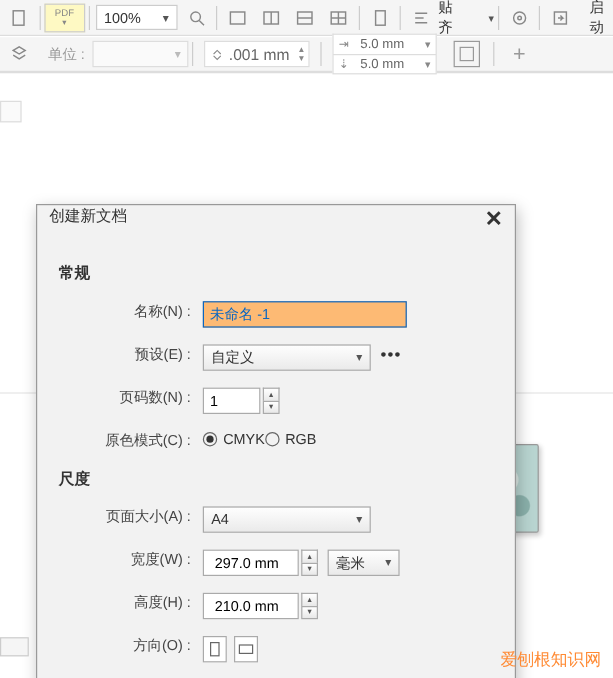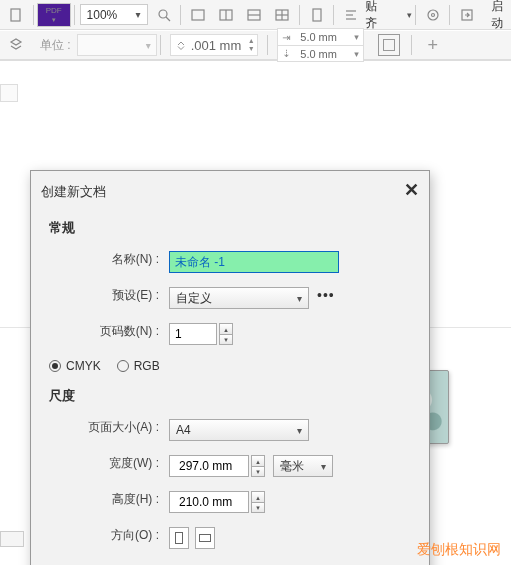--- a/index.html
+++ b/index.html
@@ -6,21 +6,21 @@
 body { width: 511px; height: 565px; background: #fff; font-size: 12px; color: #333; overflow: hidden; position: relative; }
 
 
 .toolbar { background: #f5f5f5; border-bottom: 1px solid #ddd; }
 .toolbar-row { display: flex; align-items: center; height: 30px; padding: 0 2px; border-top: 1px solid #fff; border-bottom: 1px solid #ddd; }
 .toolbar-row.no-top { border-top: none; }
 .tb-btn { width: 28px; height: 24px; display: flex; align-items: center; justify-content: center; color: #888; cursor: pointer; }
 .tb-sep { width: 1px; height: 20px; background: #ccc; margin: 0 3px; }
 .zoom-box { border: 1px solid #ccc; background: #fff; height: 21px; display: flex; align-items: center; padding: 0 6px; margin: 0 2px; min-width: 68px; justify-content: flex-end; }
 .zoom-box .arrow { margin-left: auto; color: #555; font-size: 10px; }
-.pdf-box { border: 1px solid #ccc; background: #4c1d95; height: 24px; width: 34px; display: flex; flex-direction: column; align-items: center; justify-content: center; font-size: 8px; color: #888; line-height: 1; }
+.pdf-box { border: 1px solid #ccc; background: #fef9c3; height: 24px; width: 34px; display: flex; flex-direction: column; align-items: center; justify-content: center; font-size: 8px; color: #888; line-height: 1; }
 .pdf-box .arr { font-size: 7px; margin-top: 1px; }
 .snap-label { font-size: 12px; color: #333; margin-right: 18px; }
 .sm-arrow { font-size: 9px; color: #555; }
 .launch { margin-left: 4px; font-size: 12px; text-align: center; }
 
 
 .unit-label { color: #999; font-size: 12px; margin: 0 6px 0 10px; }
 .unit-box { border: 1px solid #ddd; background: #fafafa; height: 22px; width: 80px; display: flex; align-items: center; }
 .unit-box .arrow { margin-left: auto; margin-right: 5px; color: #bbb; font-size: 10px; }
 .nudge-box { display: flex; align-items: center; border: 1px solid #ddd; background: #fff; height: 22px; padding: 0 4px; margin: 0 6px; }
@@ -34,36 +34,36 @@
 .mm-line .arrow { font-size: 9px; color: #888; margin-left: 4px; }
 .frame-icon { width: 22px; height: 22px; border: 1px solid #999; display: flex; align-items: center; justify-content: center; margin: 0 8px; }
 .frame-icon::before { content: ""; width: 10px; height: 10px; border: 1px solid #999; }
 .plus-btn { width: 24px; height: 24px; display: flex; align-items: center; justify-content: center; font-size: 18px; color: #999; margin: 0 6px; }
 
 
 .left-stub { position: absolute; top: 84px; left: 0; width: 18px; height: 18px; border: 1px solid #ddd; background: #fafafa; }
 
 
 .dialog { position: absolute; top: 170px; left: 30px; width: 400px; background: #f2f2f2; border: 1px solid #999; box-shadow: 2px 4px 12px rgba(0,0,0,0.25); }
-.dlg-title { display: flex; align-items: flex-end; height: 30px; padding: 0 10px; font-size: 13px; gap: 24px; }
+.dlg-title { display: flex; align-items: flex-start; height: 30px; padding: 0 10px; font-size: 13px; gap: 24px; }
 .dlg-close { margin-left: auto; font-size: 18px; font-weight: bold; cursor: pointer; }
 .dlg-body { padding: 10px 18px 14px; }
 .section-head { font-weight: bold; font-size: 13px; margin: 8px 0 14px; }
 .form-row { display: flex; align-items: flex-start; margin-bottom: 14px; }
 .form-row .label { width: 120px; text-align: right; padding-right: 10px; color: #444; font-size: 12px; }
 .text-input { border: 1px solid #0a66c2; background: #fff; height: 22px; padding: 0 5px; width: 170px; color: #0a66c2; font-size: 12px; }
-.text-input.selected { background: #86efac; }
+.text-input.selected { background: #fdba74; }
 .dropdown { border: 1px solid #aaa; background: linear-gradient(#fefefe,#eaeaea); height: 22px; display: flex; align-items: center; padding: 0 6px; width: 140px; font-size: 12px; }
 .dropdown .arrow { margin-left: auto; color: #555; font-size: 10px; }
 .more-dots { margin-left: 8px; font-size: 14px; letter-spacing: 1px; color: #333; }
 .page-input { border: 1px solid #aaa; background: #fff; height: 22px; width: 48px; padding: 0 5px; text-align: left; font-size: 12px; }
 .spinner { display: flex; flex-direction: column; margin-left: 2px; }
 .spinner div { width: 14px; height: 11px; border: 1px solid #aaa; background: linear-gradient(#fff,#e8e8e8); display: flex; align-items: center; justify-content: center; font-size: 7px; line-height: 1; color: #555; }
 .spinner div:first-child { border-bottom: none; }
-.radio-group { display: flex; align-items: center; gap: 16px; }
+.radio-group { display: flex; align-items: center; }
 .radio-opt { display: flex; align-items: center; gap: 5px; font-size: 12px; }
 .radio-circle { width: 12px; height: 12px; border: 1px solid #666; border-radius: 50%; display: flex; align-items: center; justify-content: center; }
 .radio-circle.on::after { content: ""; width: 6px; height: 6px; background: #333; border-radius: 50%; }
 .mm-input { border: 1px solid #aaa; background: #fff; height: 22px; width: 80px; padding: 0 9px; font-size: 12px; }
 .unit-drop { border: 1px solid #aaa; background: linear-gradient(#fefefe,#eaeaea); height: 22px; width: 60px; display: flex; align-items: center; padding: 0 6px; font-size: 12px; margin-left: 8px; }
 .unit-drop .arrow { margin-left: auto; font-size: 10px; color: #555; }
 .orient-box { width: 20px; height: 22px; border: 1px solid #aaa; background: #fff; margin-right: 6px; display: flex; align-items: center; justify-content: center; }
 .orient-box .r { border: 1px solid #666; }
 
 
@@ -235,20 +235,21 @@
     <div class="form-row">
       <span class="label">页码数(N) :</span>
       <input class="page-input" value="1" style="">
       <div class="spinner">
           <div>▴</div>
           <div>▾</div>
         </div>
     </div>
 
     <div class="form-row">
+      <span class="label">原色模式(C) :</span>
       <div class="radio-group">
         <div class="radio-opt">
           <div class="radio-circle on"></div>
           <span>CMYK</span>
         </div>
         <div class="radio-opt">
           <div class="radio-circle"></div>
           <span>RGB</span>
         </div>
       </div>

